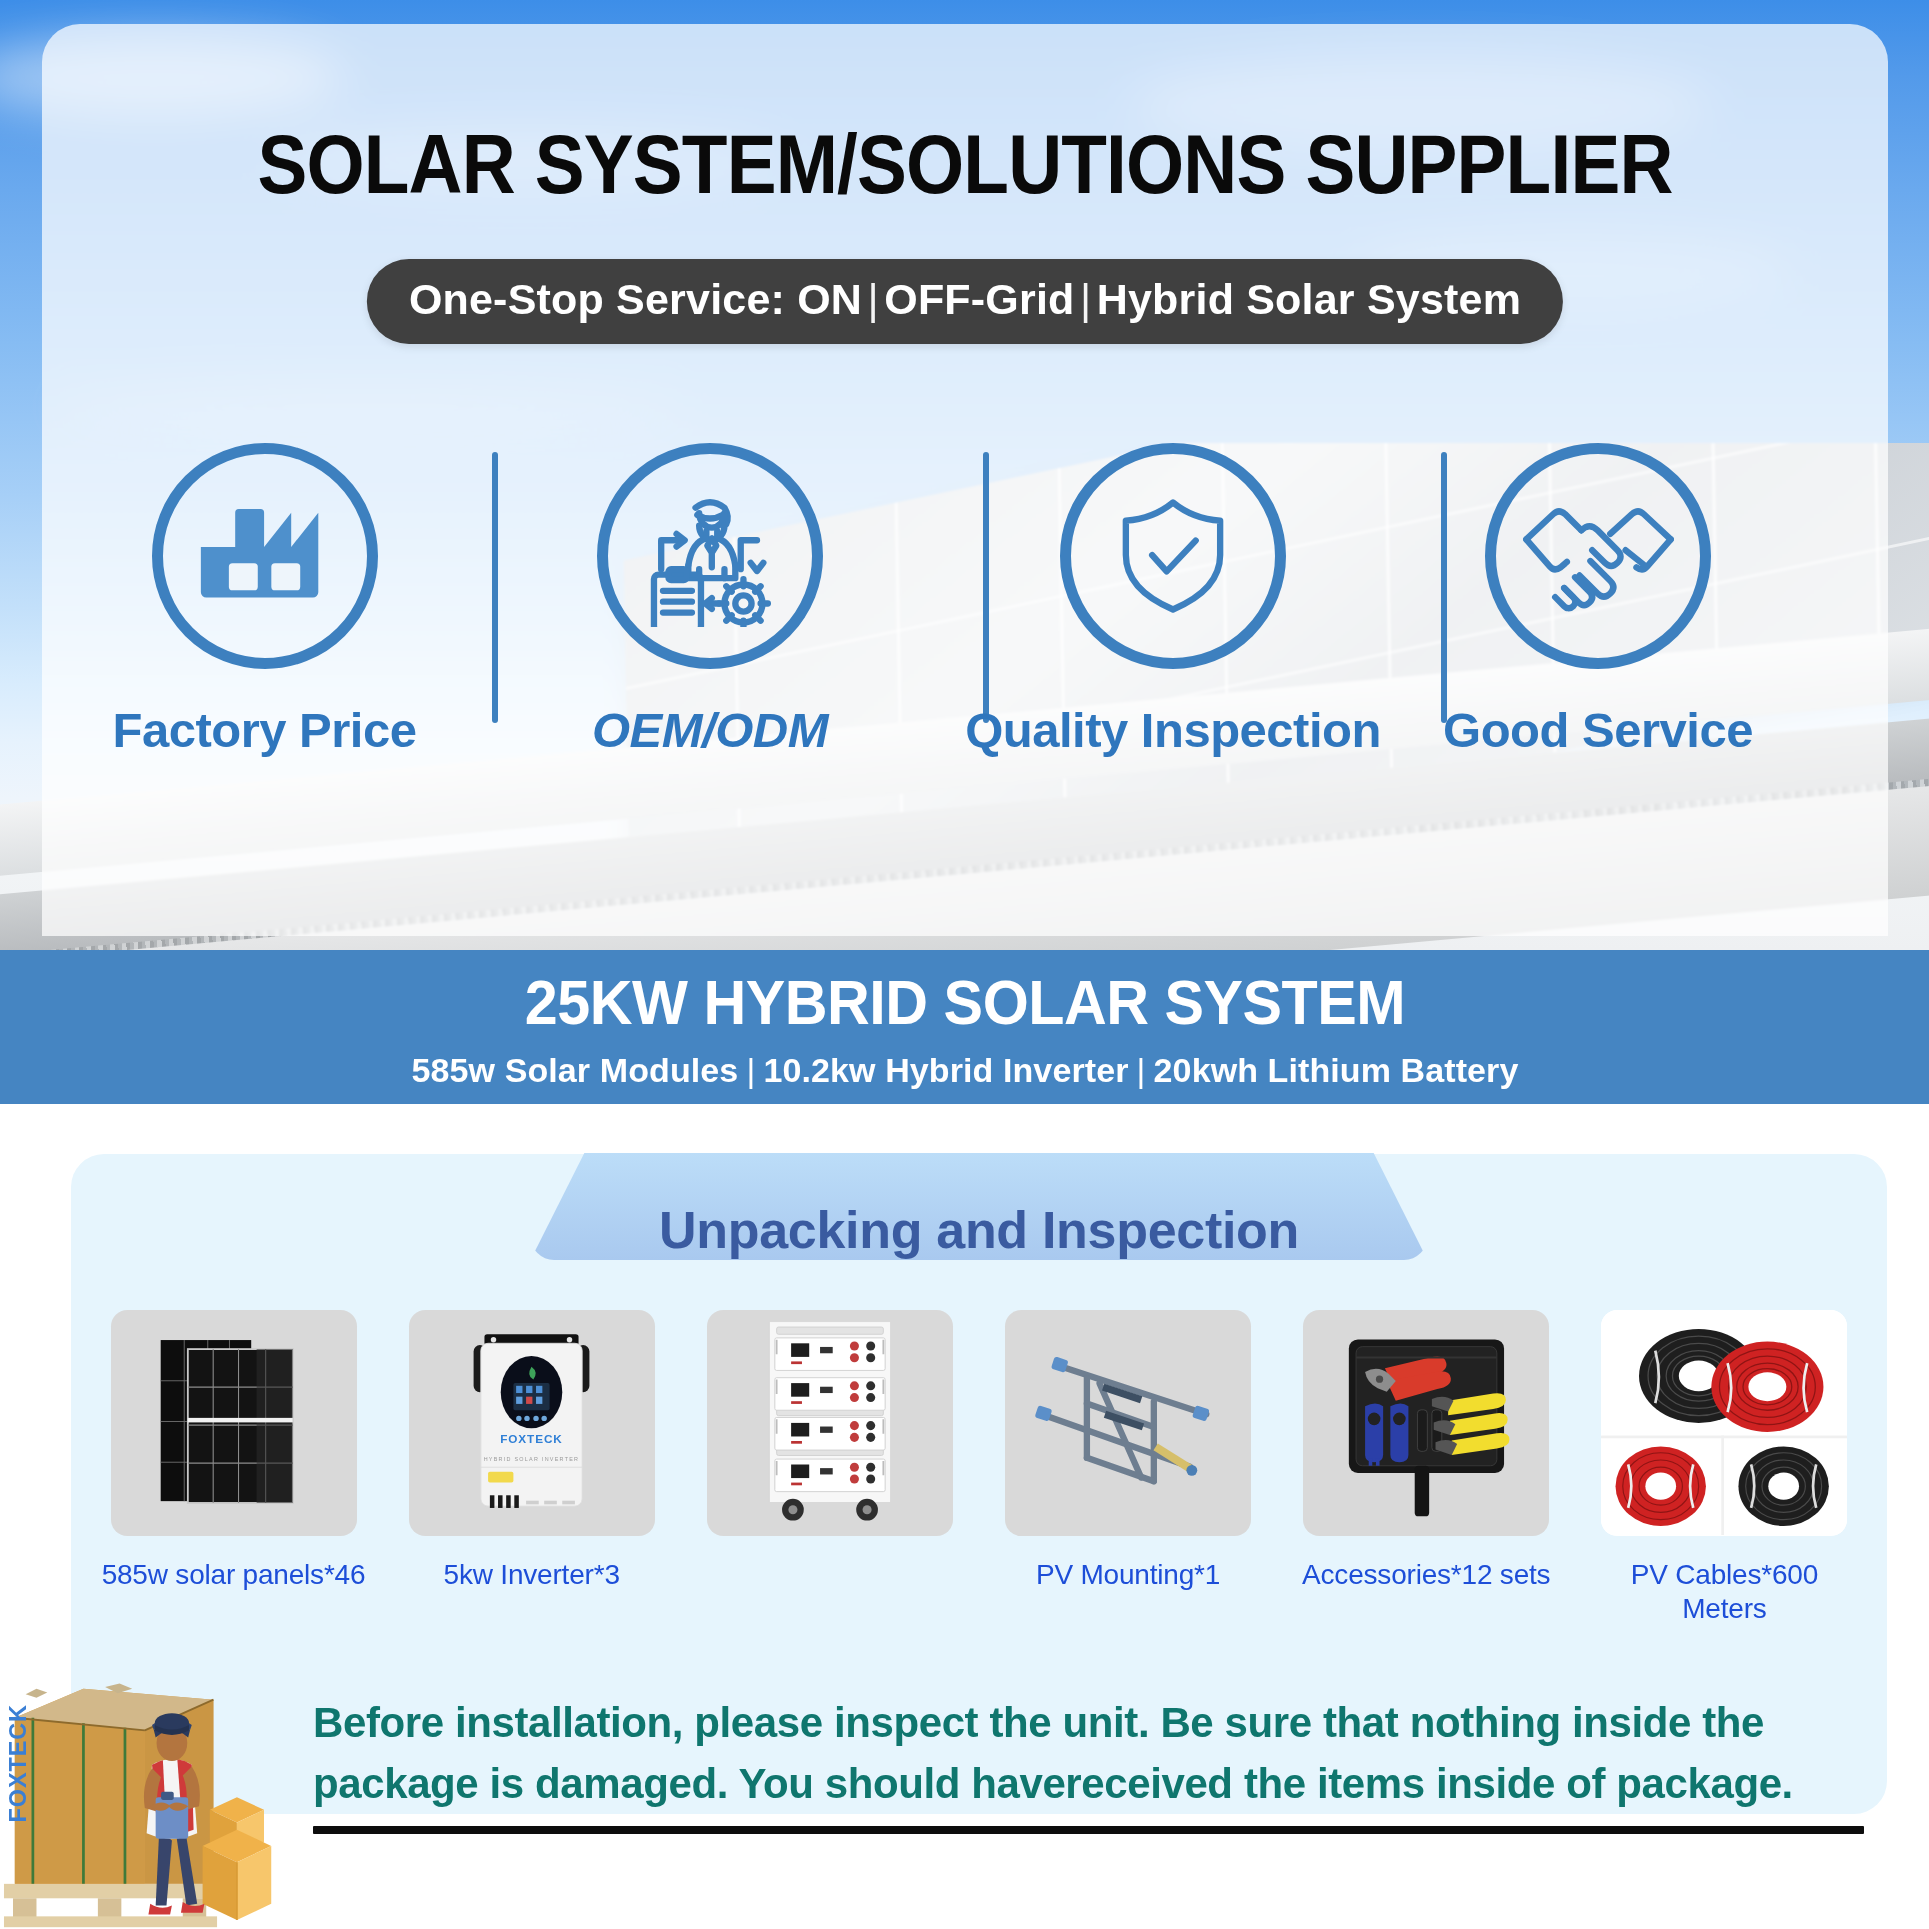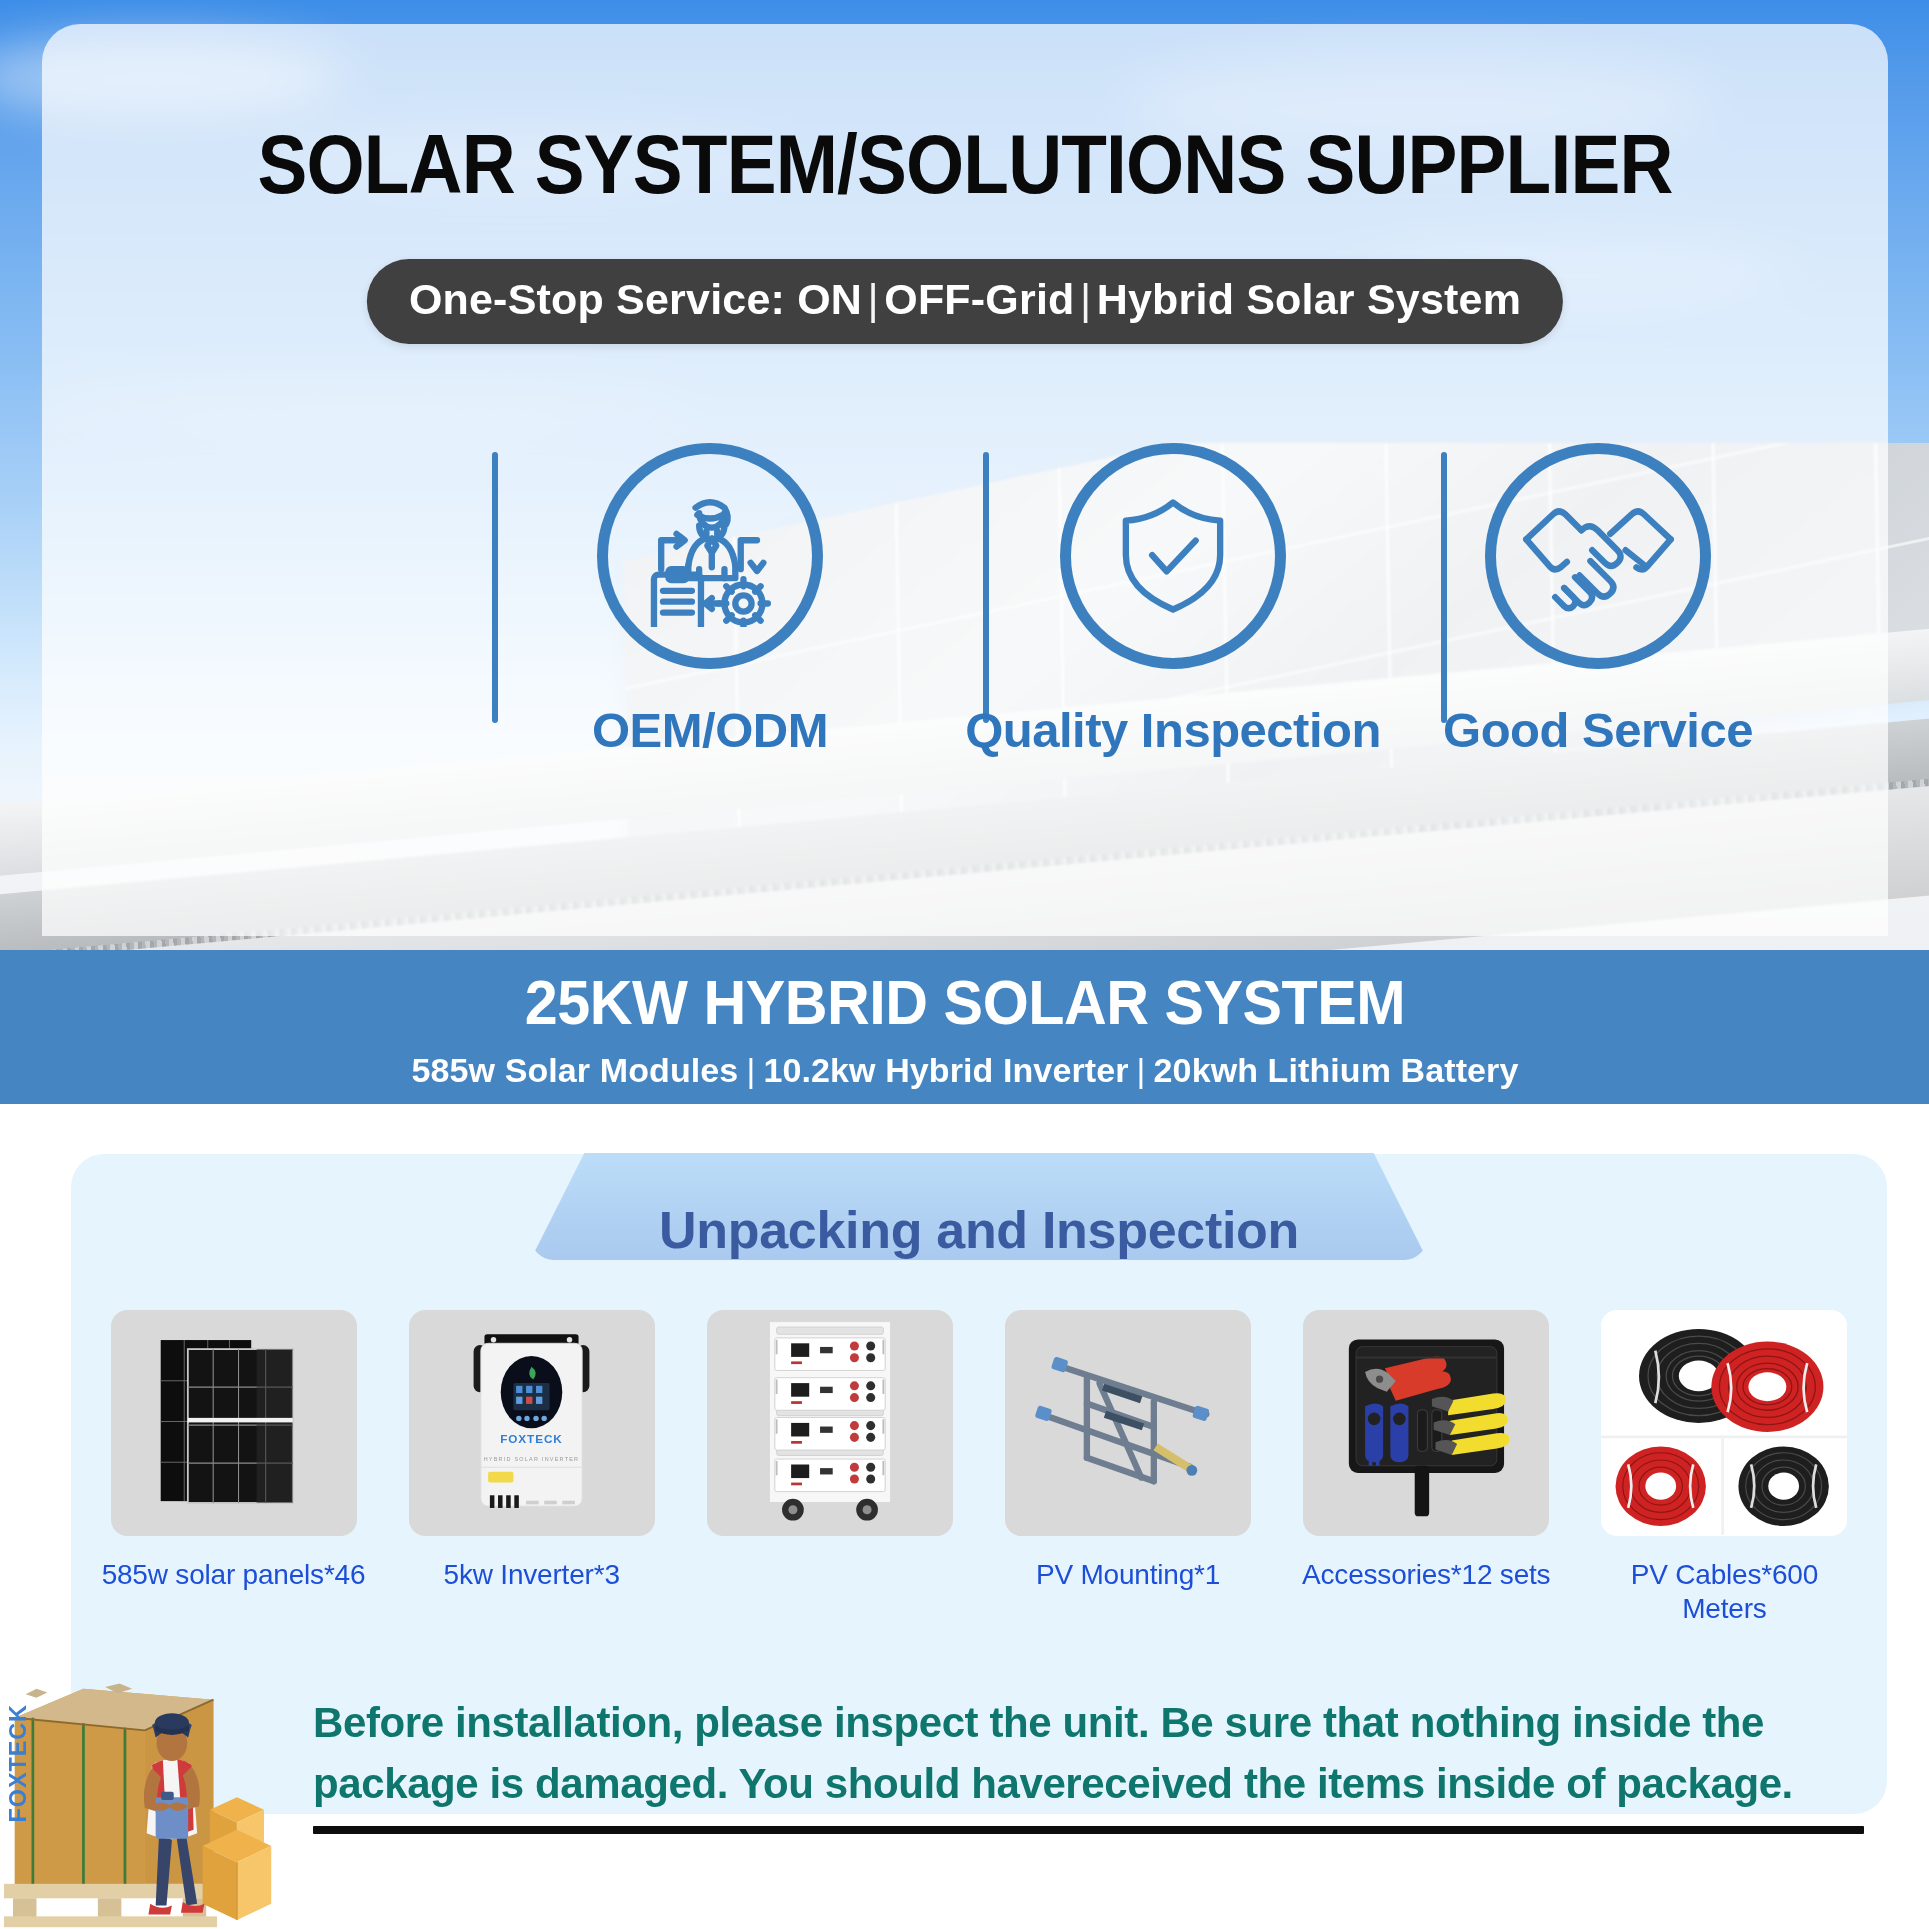--- a/index.html
+++ b/index.html
@@ -99,21 +99,21 @@
   }
   .pill .sep { display:inline-block; padding:0 5.4px; font-weight:400; opacity:.95; }
 
   
   .features { position:absolute; left:42px; top:443px; width:1846px; height:398px; }
   .feature {
     position:absolute; top:0; width:398px; height:398px;
     display:flex; flex-direction:column; align-items:center;
   }
   .f0 { left:23.5px; }
-  .f1 { left:469px; }
+  .f1 { left:469px;font-style:italic; }
   .f2 { left:932px; }
   .f3 { left:1357px; }
   .ring {
     width:226px; height:226px; border-radius:50%;
     border:11.8px solid #3d80bf;
     display:flex; align-items:center; justify-content:center;
     background:transparent;
   }
   .ring svg { display:block; }
   .f-label {
@@ -238,20 +238,32 @@
     <div class="pill">
       <span>One-Stop Service:  ON</span><span class="sep">|</span><span>OFF-Grid</span><span class="sep">|</span><span>Hybrid Solar System</span>
     </div>
 
     <div class="features">
 
       <div class="vdivider vd1"></div>
       <div class="vdivider vd2"></div>
       <div class="vdivider vd3"></div>
 
+      <div class="feature f0">
+        <div class="ring">
+          <span>
+            <svg width="136" height="112" viewBox="0 0 150 124">
+              <path class="blue-fill" d="M4 52 h38 V14 a4 4 0 0 1 4-4 h24 a4 4 0 0 1 4 4 v38 l30-38 v38 l30-38 v88 a6 6 0 0 1-6 6 H10 a6 6 0 0 1-6-6 Z"></path>
+              <rect x="35" y="70" width="32" height="30" rx="4" fill="#eef5fb"></rect>
+              <rect x="82" y="70" width="32" height="30" rx="4" fill="#eef5fb"></rect>
+            </svg>
+          </span>
+        </div>
+        <div class="f-label">Factory Price</div>
+      </div>
 
       <div class="feature f1">
         <div class="ring">
           <span>
             <svg width="152" height="141" viewBox="0 0 168 156">
               <g class="blue-stroke" stroke-width="5">
 
                 <path d="M68 24 q16-12 32 0 q6 10 2 18"></path>
                 <path d="M70 32 q14 8 28 0"></path>
                 <path d="M72 30 a14 16 0 0 0 28 0"></path>

